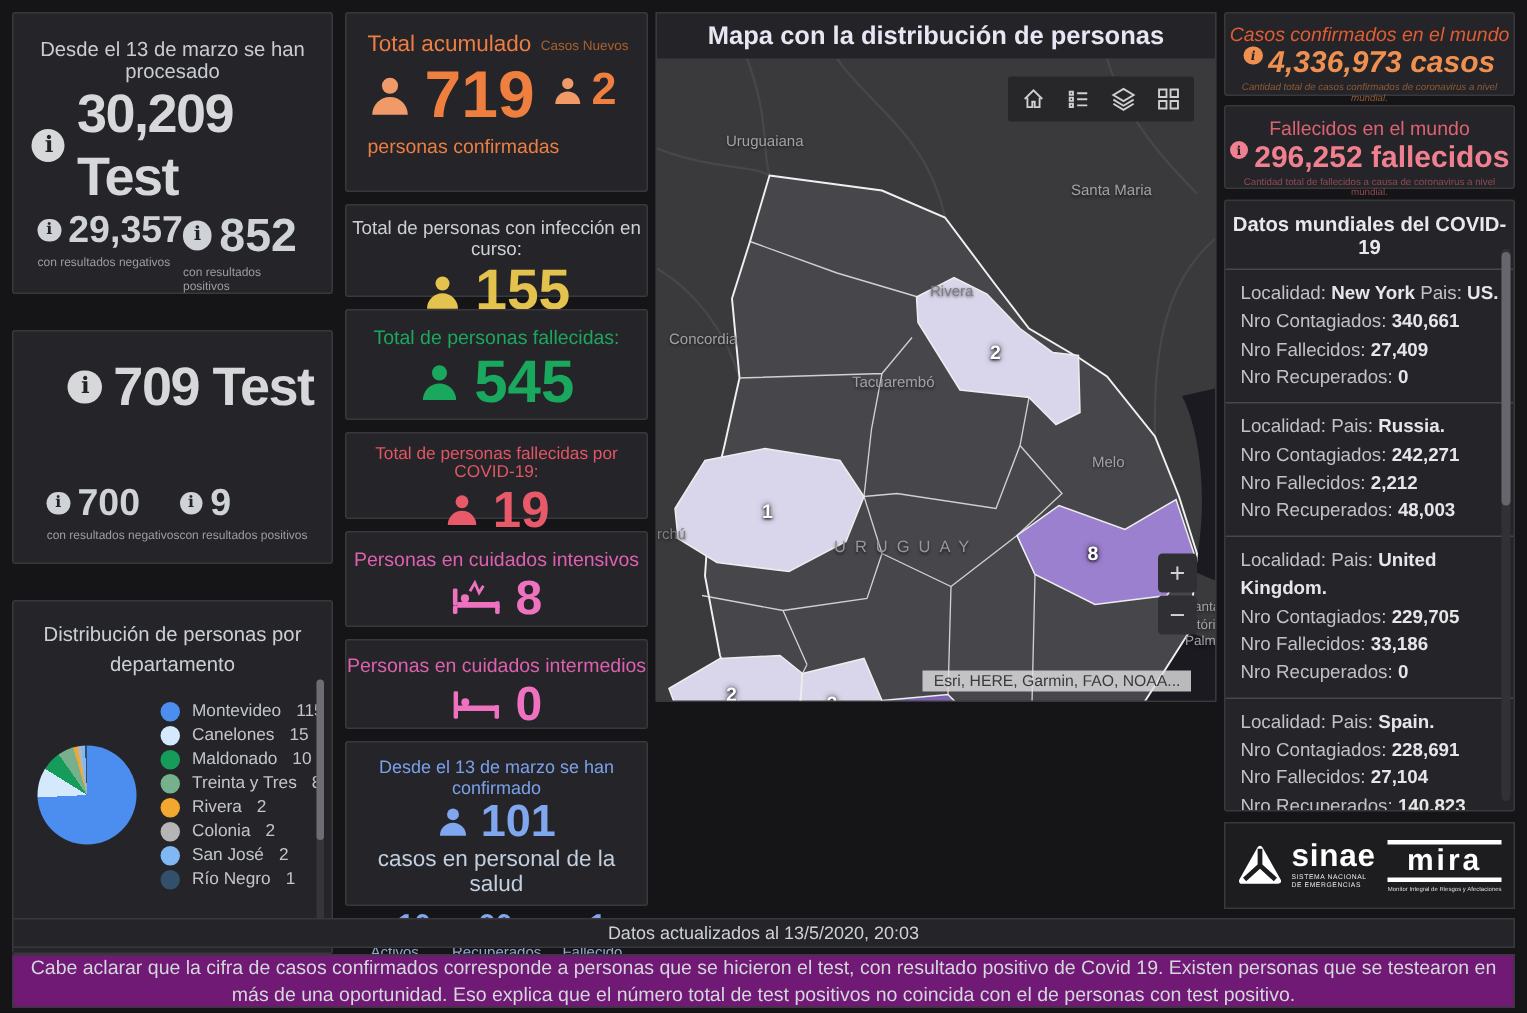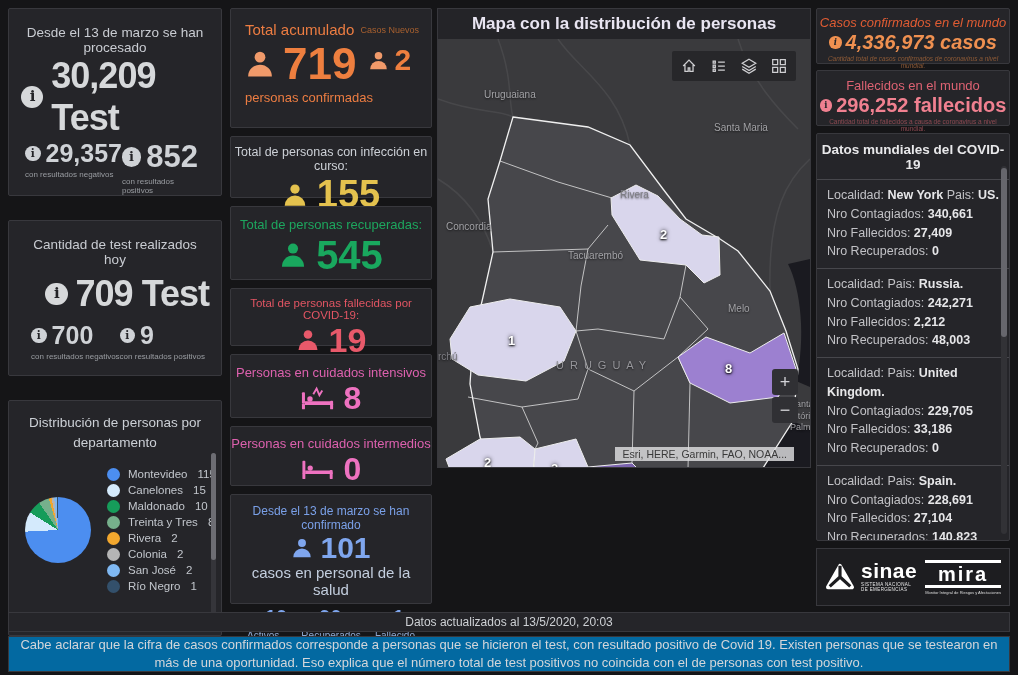--- a/index.html
+++ b/index.html
@@ -99,21 +99,21 @@
   .uruguay-label { letter-spacing:6px; color:#96969b; font-size:11px; }
   .badge { position:absolute; color:#fff; font-size:13px; font-weight:bold; text-shadow:0 1px 2px rgba(0,0,0,0.95), 0 0 4px rgba(0,0,0,0.8); }
   .badge-sm { font-size:11px; }
   .zoom-ctrl { position:absolute; right:12px; bottom:44px; display:flex; flex-direction:column; gap:2px; }
   .zoom-btn { width:26px; height:26px; background:#303034; color:#d2d2d6; font-size:18px; display:flex; align-items:center; justify-content:center; border-radius:3px; cursor:pointer; }
   .attribution { position:absolute; right:16px; bottom:6px; background:rgba(222,222,224,0.82); color:#3a3a3a; font-size:10.5px; padding:1px 7px; }
 
   
   .r-world { height:56px; margin-bottom:6px; text-align:center; padding-top:6px;font-style:italic; }
   .rw-title { color:#e05c33; font-size:13px; }
-  .rw-row { display:flex; align-items:center; justify-content:center; gap:4px; margin-top:1px; }
+  .rw-row { display:flex; justify-content:center; gap:4px; margin-top:1px; }
   .rw-val { color:#ef9050; font-size:20px; font-weight:bold; }
   .rw-cap { color:#8e5a36; font-size:6.5px; margin-top:1px; }
   .r-deaths { height:56px; margin-bottom:7px; text-align:center; padding-top:7px; }
   .r-deaths .rw-title { color:#dd6272; }
   .r-deaths .rw-val { color:#f08090; }
   .r-deaths .rw-cap { color:#8e4a52; }
 
   .r-data { height:408px; margin-bottom:7px; overflow:hidden; }
   .rd-title { color:#e8e8ea; font-size:13.5px; font-weight:bold; text-align:center; padding:8px 0 7px; }
   .rd-entry { border-top:1px solid #47474c; padding:6px 8px 7px 10px; }
@@ -125,21 +125,21 @@
   .r-logos { height:58px; background:#1d1d20; border:1px solid #38383d; display:flex; align-items:center; justify-content:space-evenly; }
   .sinae { display:flex; align-items:center; gap:6px; }
   .sinae-text { color:#fff; font-size:21px; font-weight:bold; letter-spacing:0.5px; line-height:0.9; }
   .sinae-cap { color:#e8e8e8; font-size:4.5px; letter-spacing:0.4px; margin-top:2px; }
   .mira { text-align:center; }
   .mira-word { color:#fff; font-size:20px; font-weight:bold; letter-spacing:2px; border-top:3px solid #fff; border-bottom:3px solid #fff; line-height:1.1; padding:0 4px; }
   .mira-cap { color:#ddd; font-size:4px; margin-top:2px; }
 
   
   .footer-updated { position:absolute; left:8px; top:612px; width:1002px; height:20px; background:#252529; border:1px solid #38383d; display:flex; align-items:center; justify-content:center; color:#ced1d5; font-size:12px; }
-  .footer-note { position:absolute; left:8px; top:636px; width:1002px; height:36px; background:#0369a1; border:1px solid #38383d; display:flex; align-items:center; justify-content:center; color:#d3d6da; font-size:13px; text-align:center; line-height:1.35; padding:0 10px; }
+  .footer-note { position:absolute; left:8px; top:636px; width:1002px; height:36px; background:#701a75; border:1px solid #38383d; display:flex; align-items:center; justify-content:center; color:#d3d6da; font-size:13px; text-align:center; line-height:1.35; padding:0 10px; }
 </style>
 </head>
 <body>
 
 <div class="app">
 
   <div class="col-left">
     <div class="card p-tests">
       <div class="p-title">Desde el 13 de marzo se han procesado</div>
       <div class="big-row">
@@ -158,21 +158,20 @@
           <div class="sub-num" style="font-size:31px;">
               <span class="info"></span>
               <span>852</span>
             </div>
           <div class="sub-cap">con resultados positivos</div>
         </div>
       </div>
     </div>
 
     <div class="card p-tests p-tests2">
-      <div class="p-title">Cantidad de test realizados hoy</div>
       <div class="big-row">
         <span class="info"></span>
         <span>709 Test</span>
       </div>
       <div class="sub-row">
         <div class="sub-stat">
           <div class="sub-num">
               <span class="info"></span>
               <span>700</span>
             </div>
@@ -269,21 +268,21 @@
       <div class="mc-row">
         <svg class="pi" width="26" height="26" viewBox="0 0 24 24">
             <circle cx="12" cy="6.5" r="4.3"></circle>
             <path d="M2.5 22a9.5 9.5 0 0 1 19 0z"></path>
           </svg>
         <span class="mc-val">155</span>
       </div>
     </div>
 
     <div class="card m-card m-rec">
-      <div class="mc-title">Total de personas recuperadas:</div>
+      <div class="mc-title">Total de personas fallecidas:</div>
       <div class="mc-row">
         <svg class="pi" width="28" height="28" viewBox="0 0 24 24">
             <circle cx="12" cy="6.5" r="4.3"></circle>
             <path d="M2.5 22a9.5 9.5 0 0 1 19 0z"></path>
           </svg>
         <span class="mc-val">545</span>
       </div>
     </div>
 
     <div class="card m-card m-dead">

